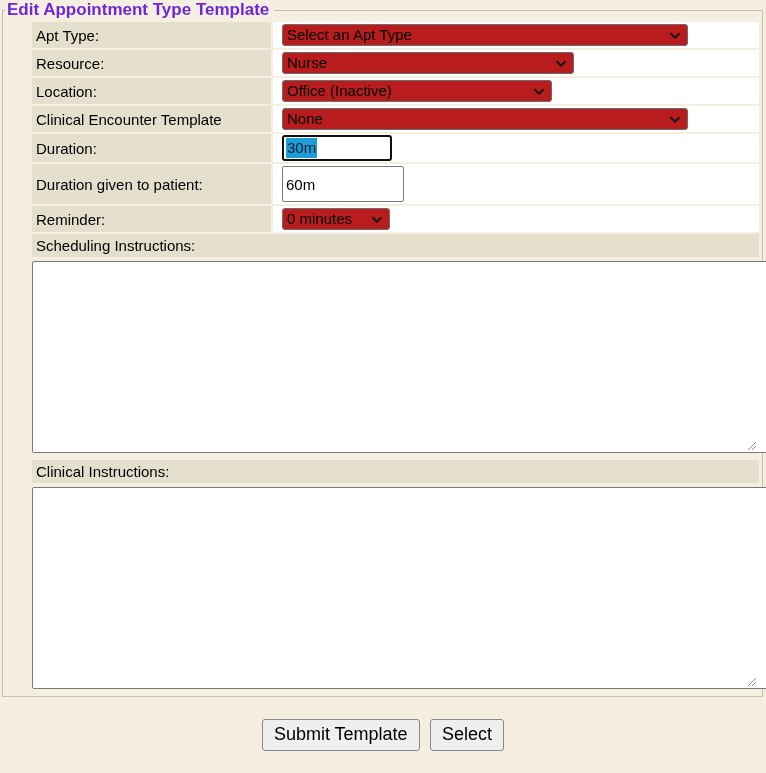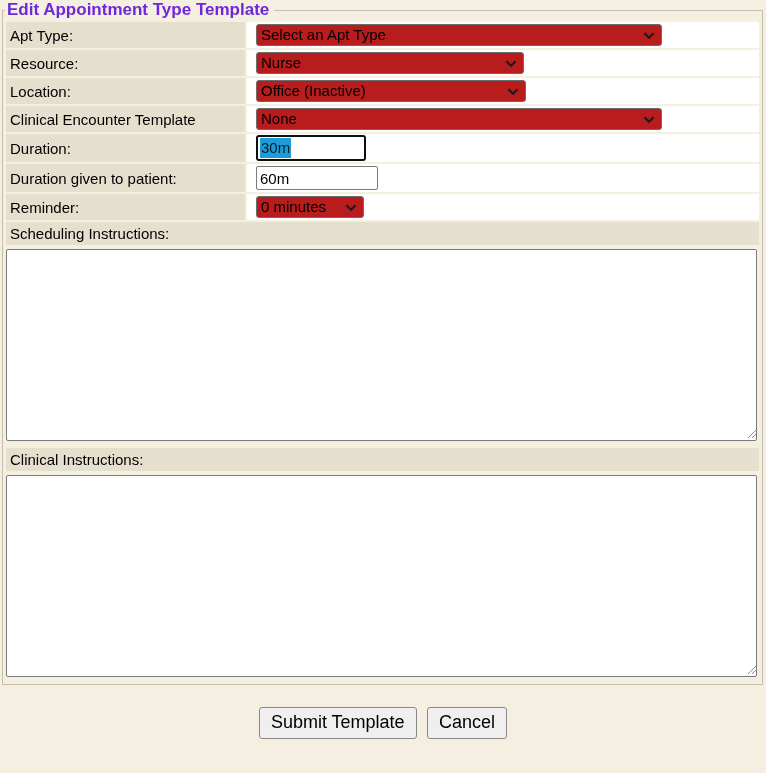--- a/index.html
+++ b/index.html
@@ -25,20 +25,21 @@
     color: #6d28d9;
     padding: 0 5px 0 2px;
     margin-left: 1px;
   }
 
   table.form-table {
     width: 100%;
     border-collapse: separate;
     border-spacing: 2px;
     table-layout: fixed;
+    padding-left: 26px;
   }
   td { box-sizing: border-box; font-size: 15px; }
   td.lbl {
     width: 239px;
     background: #E5DFCE;
     padding: 3px 2px 3px 4px;
     height: 26px;
     vertical-align: middle;
     white-space: nowrap;
   }
@@ -84,21 +85,21 @@
     position: absolute;
     right: 7px;
     top: 8px;
     pointer-events: none;
   }
 
   
   input.ti {
     box-sizing: border-box;
     width: 122px;
-    height: 24px;
+    height: 36px;
     border: 1px solid #7a7a7a;
     border-radius: 2px;
     background: #fff;
     font-family: "Liberation Sans", sans-serif;
     font-size: 15px;
     padding: 1px 3px;
     color: #000;
     margin: 1px 0;
   }
   .ti-focused {
@@ -176,21 +177,21 @@
             <svg class="chev" width="12" height="8" viewBox="0 0 12 8">
                   <path d="M1.5 1.2 L6 5.8 L10.5 1.2" fill="none" stroke="#1a1a1a" stroke-width="2.1" stroke-linejoin="round"></path>
                 </svg>
           </span>
         </td>
       </tr>
 
       <tr>
         <td class="lbl">Resource:</td>
         <td class="val">
-          <span class="selwrap" style="width:268px">
+          <span class="selwrap" style="width:292px">
             <select><option>Nurse</option></select>
             <svg class="chev" width="12" height="8" viewBox="0 0 12 8">
                   <path d="M1.5 1.2 L6 5.8 L10.5 1.2" fill="none" stroke="#1a1a1a" stroke-width="2.1" stroke-linejoin="round"></path>
                 </svg>
           </span>
         </td>
       </tr>
 
       <tr>
         <td class="lbl">Location:</td>
@@ -271,15 +272,15 @@
                 </svg>
           </div>
         </td>
       </tr>
     </tbody>
       </table>
   </fieldset>
 
   <div class="btnrow">
     <button type="button">Submit Template</button>
-    <button type="button">Cancel</button>
+    <button type="button">Select</button>
   </div>
 </div>
 
 </body></html>

